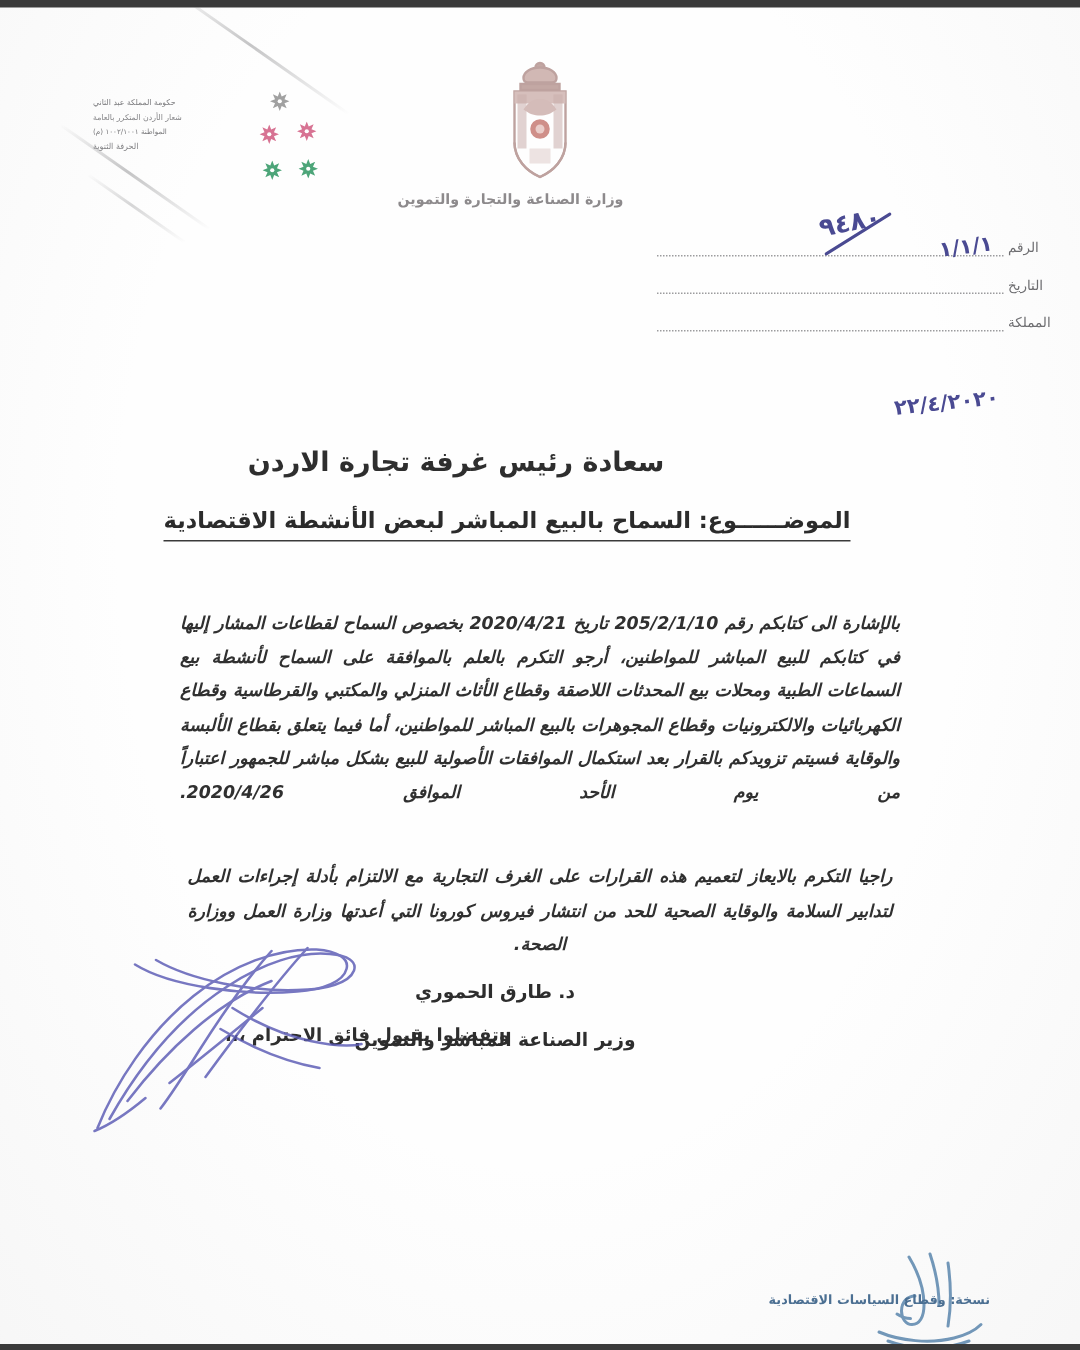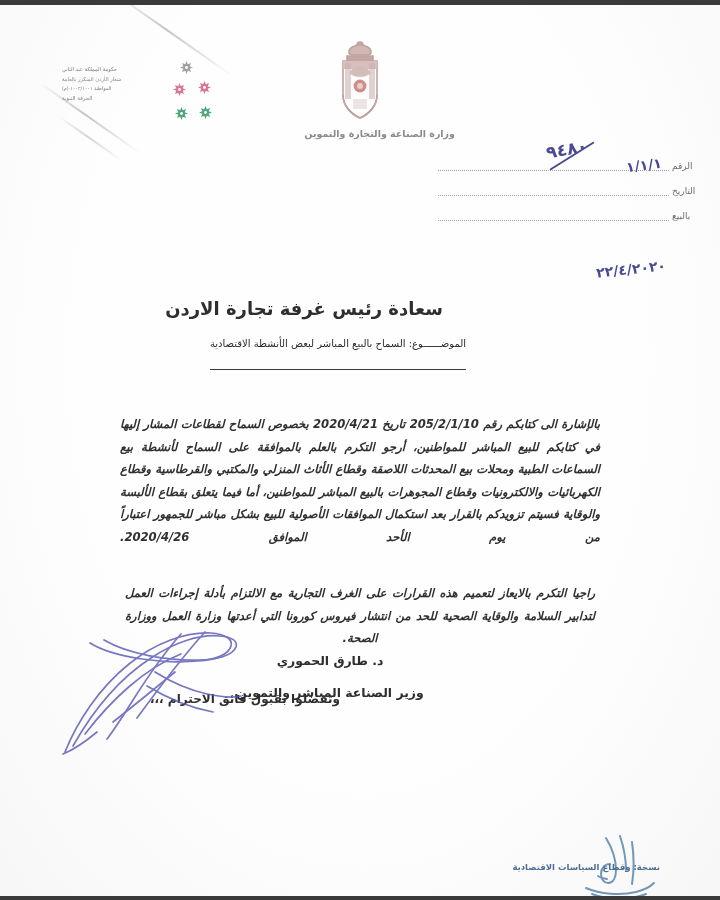--- a/index.html
+++ b/index.html
@@ -115,21 +115,21 @@
   .streak-b { left: 30px;  top: 112px; width: 120px; height: 2.4px; transform: rotate(35deg); }
   .streak-c { left: 52px;  top: 133px; width: 78px;  height: 1.6px; transform: rotate(35deg); opacity: .7; }
 
   
   .center-emblem {
     position: absolute;
     left: 50%;
     transform: translateX(-50%);
     top: 34px;
     width: 190px;
-    text-align: right;
+    text-align: left;
   }
   .crest {
     width: 74px;
     height: 84px;
     margin: 0 auto;
     opacity: 0.75;
   }
   .crest svg { display: block; width: 100%; height: 100%; }
   .ministry-name {
     margin-top: 5px;
@@ -229,25 +229,25 @@
     letter-spacing: -0.2px;
   }
 
   .subject-row {
     margin-top: 19px;
     display: flex;
     justify-content: center;
     padding-right: 44px;
   }
   .subject {
-    font-size: 10px;
-    font-weight: 400;
+    font-size: 15px;
+    font-weight: 700;
     color: #2b2b2b;
     border-bottom: 1.4px solid #3a3a3a;
-    padding-bottom: 20px;
+    padding-bottom: 4px;
     white-space: nowrap;
     letter-spacing: -0.2px;
   }
   .subject .subj-label { letter-spacing: 0px; }
 
   .para {
     margin: 0 auto;
     width: 480px;
     font-size: 11.6px;
     line-height: 22.5px;
@@ -431,21 +431,21 @@
         <span class="ink-slash"></span>
         <span class="ink ink-num-main">١/١/١</span>
       </div>
 
       <div class="ref-row">
         <span class="ref-label">التاريخ</span>
         <span class="ref-dots"></span>
       </div>
 
       <div class="ref-row">
-        <span class="ref-label">بالبيع</span>
+        <span class="ref-label">المملكة</span>
         <span class="ref-dots"></span>
         <span class="ink ink-date">٢٢/٤/٢٠٢٠</span>
       </div>
 
     </div>
   </div>
 
   <div class="body-area">
 
     <div class="recipient">سعادة رئيس غرفة تجارة الاردن</div>

